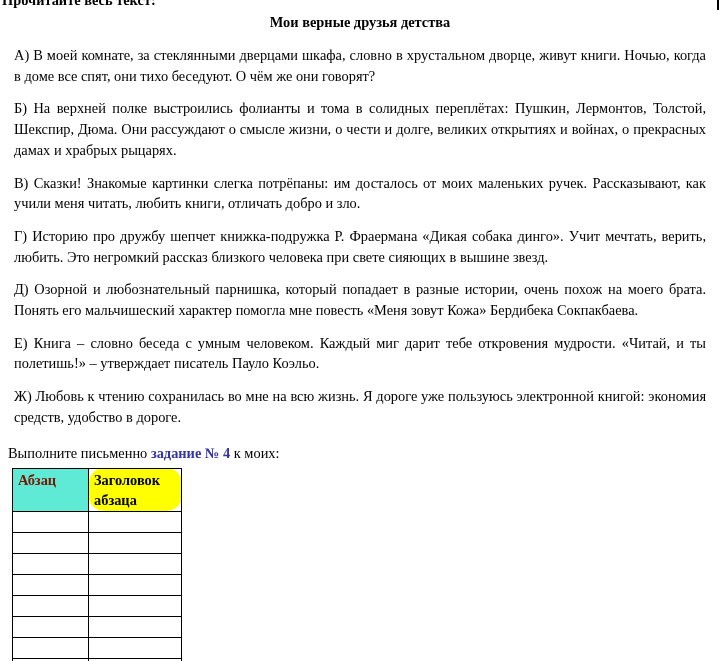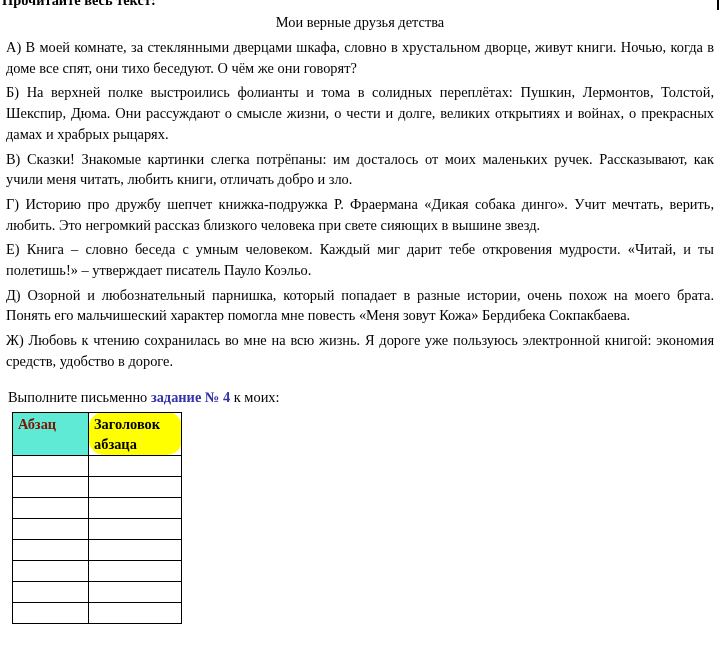--- a/index.html
+++ b/index.html
@@ -25,26 +25,26 @@
     overflow: hidden;
   }
   .top-heading {
     font-weight: bold;
     line-height: 18px;
     margin-top: -9px;
     white-space: nowrap;
   }
   .doc-title {
     text-align: center;
-    font-weight: normal;
+    font-weight: bold;
     line-height: 21px;
     margin: 3px 0 2px 0;
   }
   .para {
-    margin: 4px;
+    margin: 12px;
     text-align: justify;
     line-height: 20.7px;
   }
   .para-indent {
     padding-left: 5px;
   }
   .task-line {
     margin: 15px 0 4px 6px;
     line-height: 21px;
   }
@@ -99,22 +99,22 @@
     <div class="top-heading">Прочитайте весь текст:</div>
   </div>
 
   <div class="doc-title">Мои верные друзья детства</div>
 
   <div id="paragraphs">
       <p class="para">А) В моей комнате, за стеклянными дверцами шкафа, словно в хрустальном дворце, живут книги. Ночью, когда в доме все спят, они тихо беседуют. О чём же они говорят?</p>
       <p class="para">Б) На верхней полке выстроились фолианты и тома в солидных переплётах: Пушкин, Лермонтов, Толстой, Шекспир, Дюма. Они рассуждают о смысле жизни, о чести и долге, великих открытиях и войнах, о прекрасных дамах и храбрых рыцарях.</p>
       <p class="para">В) Сказки! Знакомые картинки слегка потрёпаны: им досталось от моих маленьких ручек. Рассказывают, как учили меня читать, любить книги, отличать добро и зло.</p>
       <p class="para">Г) Историю про дружбу шепчет книжка-подружка Р. Фраермана «Дикая собака динго». Учит мечтать, верить, любить. Это негромкий рассказ близкого человека при свете сияющих в вышине звезд.</p>
+      <p class="para">Д) Озорной и любознательный парнишка, который попадает в разные истории, очень похож на моего брата. Понять его мальчишеский характер помогла мне повесть «Меня зовут Кожа» Бердибека Сокпакбаева.</p>
       <p class="para">Е) Книга – словно беседа с умным человеком. Каждый миг дарит тебе откровения мудрости. «Читай, и ты полетишь!» – утверждает писатель Пауло Коэльо.</p>
-      <p class="para">Д) Озорной и любознательный парнишка, который попадает в разные истории, очень похож на моего брата. Понять его мальчишеский характер помогла мне повесть «Меня зовут Кожа» Бердибека Сокпакбаева.</p>
       <p class="para">Ж) Любовь к чтению сохранилась во мне на всю жизнь. Я дороге уже пользуюсь электронной книгой: экономия средств, удобство в дороге.</p>
     </div>
 
   <div class="task-line"><span>Выполните письменно </span><span class="task-highlight" style="color: rgb(51, 51, 170);">задание № 4</span><span> к моих:</span></div>
 
   <table class="fill-table">
     <colgroup>
       <col class="col-abzac">
       <col class="col-title">
     </colgroup>

